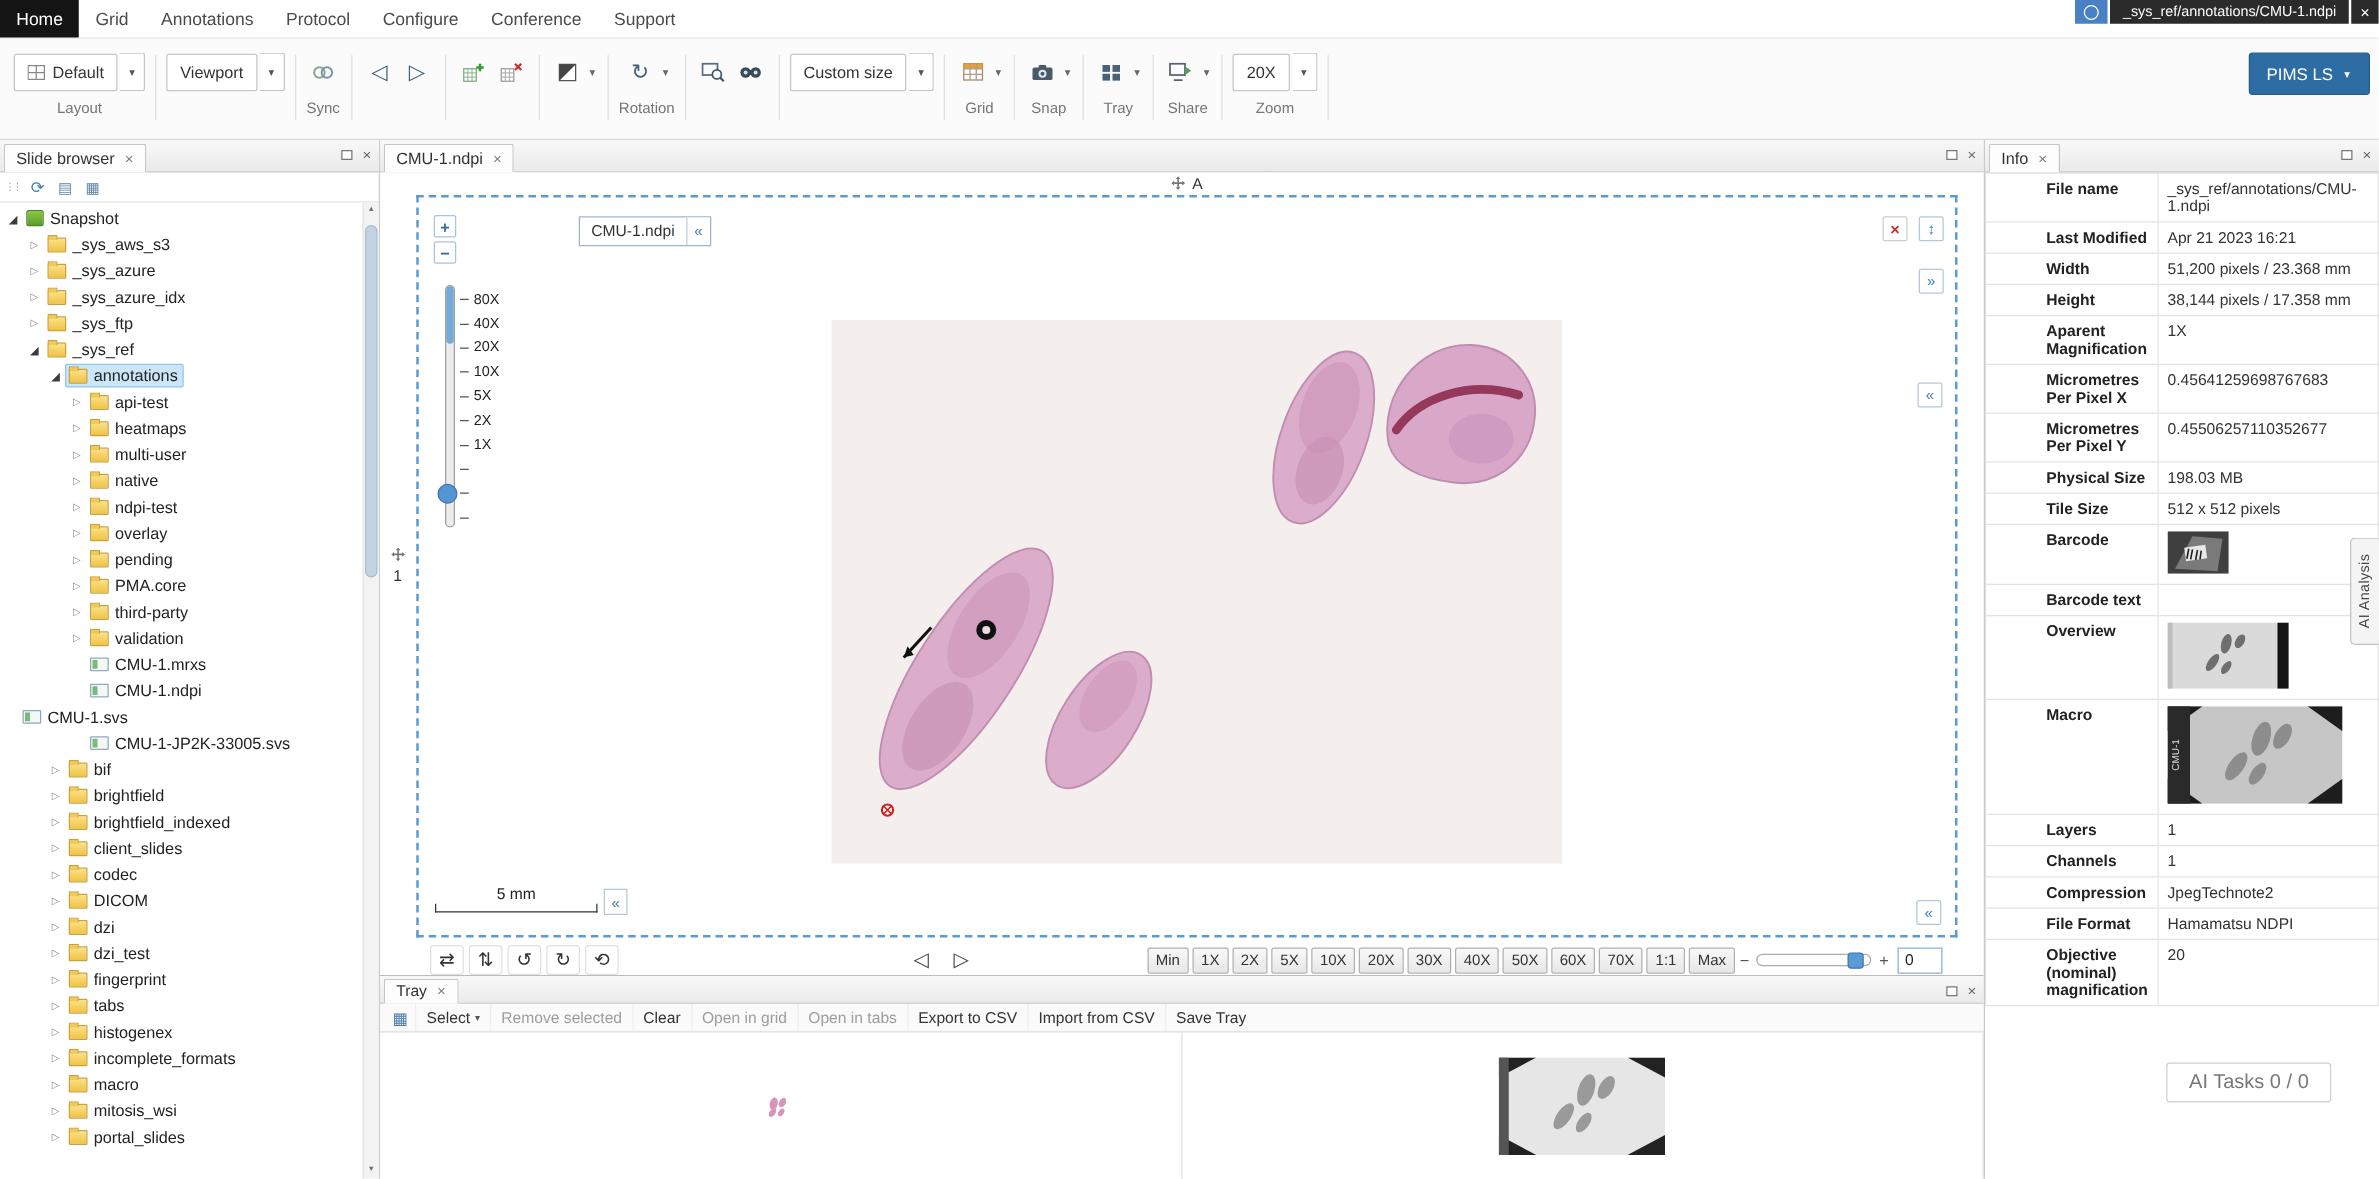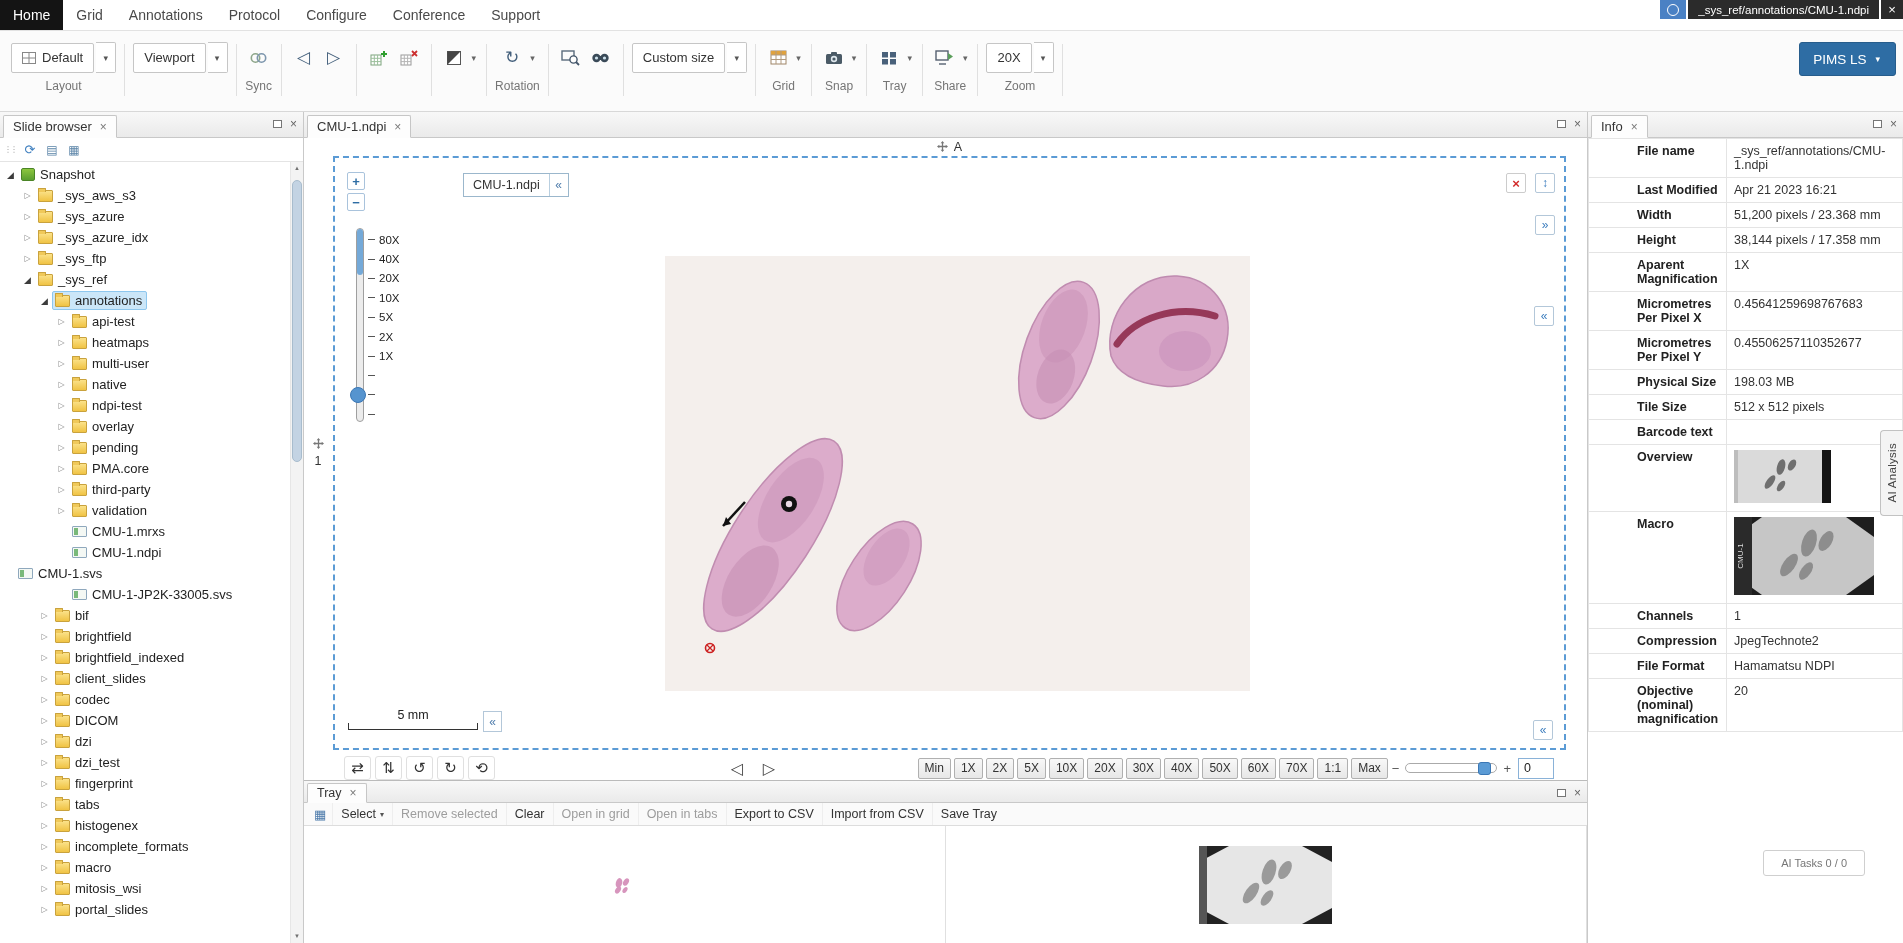--- a/index.html
+++ b/index.html
@@ -117,21 +117,21 @@
   .tray-tb-btn.disabled { color:#9d9d9d; }
   .mini-caret { font-size:8px; color:#555; }
   .tray-content { flex:1; display:flex; min-height:0; }
   .tray-cell { flex:1; border-right:1px solid #e0e0e0; display:flex; align-items:center; justify-content:center; }
 
   
   .right-panel { width:316px; flex:none; border-left:1px solid #c9c9c9; background:#fff; display:flex; flex-direction:column; position:relative; }
   .info-table { width:100%; border-collapse:collapse; }
   .info-table td { border:1px solid #e4e4e4; font-size:12.5px; padding:5px 7px; vertical-align:top; color:#333; height:18px; }
   td.ilabel { font-weight:bold; width:138px; color:#222;padding-left:48px; }
-  .ai-tasks { position:absolute; right:38px; top:738px; border:1px solid #cfcfcf; border-radius:3px; background:#fff; color:#777; font-size:11px; padding:6px 17px; }
+  .ai-tasks { position:absolute; right:38px; top:738px; border:1px solid #cfcfcf; border-radius:3px; background:#fff; color:#777; font-size:16px; padding:6px 17px; }
   .ai-tab { position:absolute; right:0; top:318px; width:23px; height:86px; background:#f4f4f4; border:1px solid #c2c2c2; border-right:none; border-radius:4px 0 0 4px; display:flex; align-items:center; justify-content:center; }
   .ai-tab span { writing-mode:vertical-rl; transform:rotate(180deg); font-size:11.5px; color:#444; letter-spacing:.3px; }
 </style>
 </head>
 <body>
 
 <div class="menubar">
   <div id="menu-tabs">
       <div class="menu-tab active">Home</div>
       <div class="menu-tab">Grid</div>
@@ -880,20 +880,31 @@
           </tr>
           <tr>
             <td class="ilabel">Physical Size</td>
             <td class="ivalue">198.03 MB</td>
           </tr>
           <tr>
             <td class="ilabel">Tile Size</td>
             <td class="ivalue">512 x 512 pixels</td>
           </tr>
           <tr>
+            <td class="ilabel">Barcode</td>
+            <td class="ivalue">
+  <svg viewBox="0 0 49 34" width="49" height="34">
+    <rect width="49" height="34" fill="#3f3f3f"></rect>
+    <path d="M6 30 L20 4 L44 6 L40 32 Z" fill="#7a7a7a"></path>
+    <rect x="14" y="12" width="17" height="11" fill="#e8e8e8" transform="rotate(-8 22 17)"></rect>
+    <path d="M17 14 l-1.5 8 M20 14.5 l-1.5 8 M24 15 l-1.5 8 M27 15.5 l-1 7" stroke="#222" stroke-width="1.3" fill="none"></path>
+  </svg>
+</td>
+          </tr>
+          <tr>
             <td class="ilabel">Barcode text</td>
             <td class="ivalue"></td>
           </tr>
           <tr>
             <td class="ilabel">Overview</td>
             <td class="ivalue">
   <svg viewBox="0 0 97 53" width="97" height="53">
     <rect width="97" height="53" fill="#dadada"></rect>
     <rect x="88" width="9" height="53" fill="#141414"></rect>
     <g fill="#6f6f6f">
@@ -920,20 +931,24 @@
     <g fill="#8d8d8d">
       <ellipse cx="75" cy="26" rx="7" ry="14" transform="rotate(18 75 26)"></ellipse>
       <ellipse cx="92" cy="24" rx="6" ry="11" transform="rotate(30 92 24)"></ellipse>
       <ellipse cx="55" cy="48" rx="6" ry="13" transform="rotate(35 55 48)"></ellipse>
       <ellipse cx="72" cy="54" rx="5" ry="10" transform="rotate(35 72 54)"></ellipse>
     </g>
   </svg>
 </td>
           </tr>
           <tr>
+            <td class="ilabel">Layers</td>
+            <td class="ivalue">1</td>
+          </tr>
+          <tr>
             <td class="ilabel">Channels</td>
             <td class="ivalue">1</td>
           </tr>
           <tr>
             <td class="ilabel">Compression</td>
             <td class="ivalue">JpegTechnote2</td>
           </tr>
           <tr>
             <td class="ilabel">File Format</td>
             <td class="ivalue">Hamamatsu NDPI</td>

